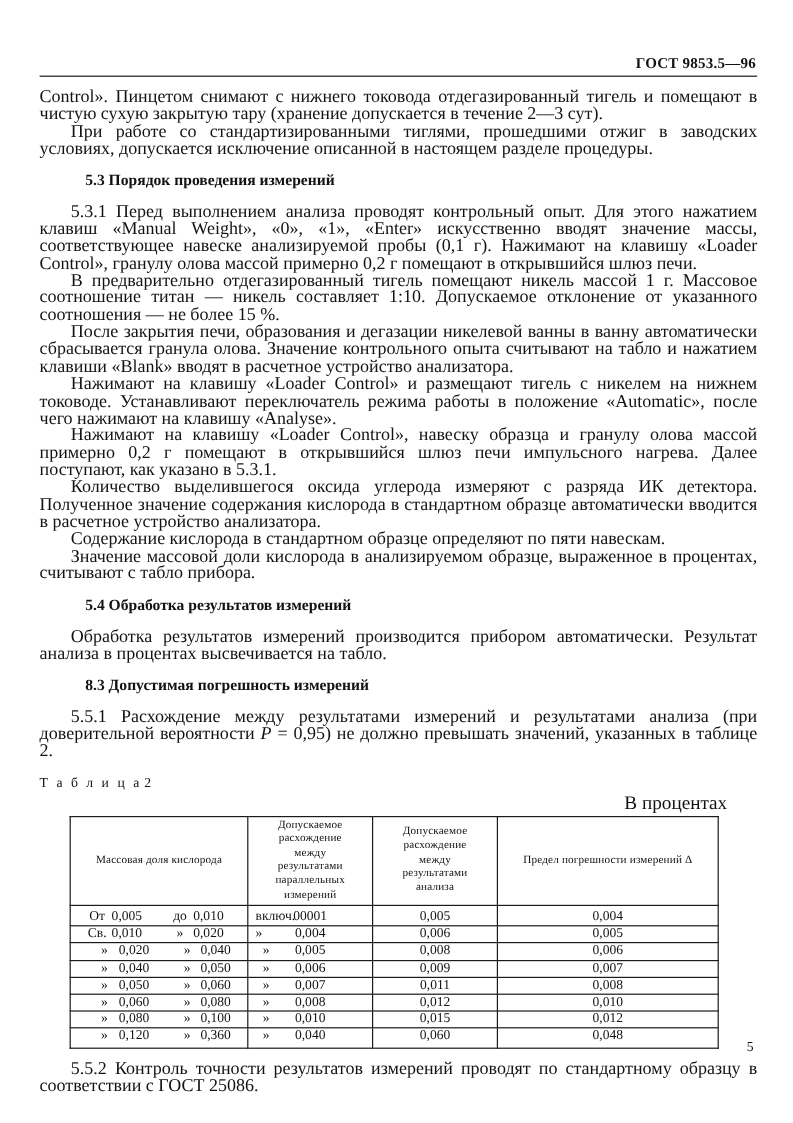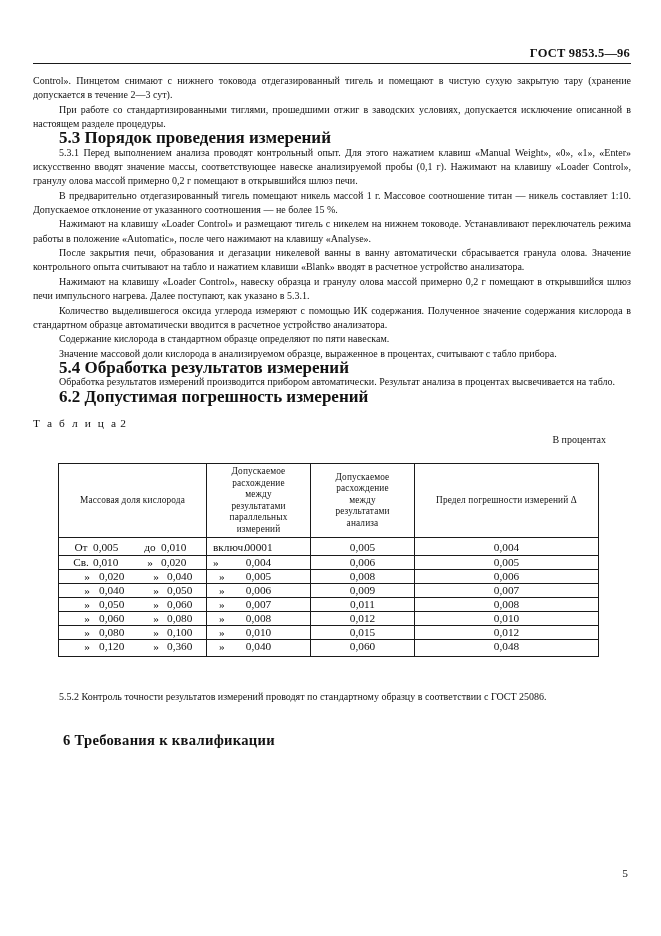--- a/index.html
+++ b/index.html
@@ -48,36 +48,36 @@
   
   .content {
     position: absolute;
     left: 33px;
     top: 74px;
     width: 598px;
   }
 
   p.t {
     margin: 0;
-    font-size: 10px;
+    font-size: 15px;
     line-height: 14.35px;
     text-align: justify;
     text-justify: inter-word;
     hyphens: none;
   }
   p.ind {
     text-indent: 26px;
   }
   p.noind {
     text-indent: 0;
   }
 
   h3.sub {
-    margin: 0;
-    font-size: 17px;
+    margin: 12px;
+    font-size: 13px;
     line-height: 14.35px;
     font-weight: bold;
     text-indent: 26px;
   }
   h2.sect {
     margin: 4px;
     font-size: 14.6px;
     line-height: 20px;
     font-weight: bold;
     text-indent: 26px;
@@ -103,25 +103,25 @@
     font-size: 11.4px;
     line-height: 14px;
     letter-spacing: 2.1px;
     margin-bottom: 1px;
   }
   .tbl-caption .num {
     letter-spacing: 0;
     padding-left: 2px;
   }
   .tbl-units {
-    font-size: 10px;
+    font-size: 16px;
     line-height: 14px;
     text-align: right;
     margin-top: 3px;
-    margin-bottom: 16px;
+    margin-bottom: 3px;
     padding-right: 25px;
   }
 
   table.data {
     border-collapse: collapse;
     width: 540px;
     margin-left: 25px;
     table-layout: fixed;
   }
   table.data th,
@@ -212,40 +212,41 @@
     <p class="t noind">Control». Пинцетом снимают с нижнего тоководa отдегазированный тигель и помещают в чистую сухую закрытую тару (хранение допускается в течение 2—3 сут).</p>
 
     <p class="t ind">При работе со стандартизированными тиглями, прошедшими отжиг в заводских условиях, допускается исключение описанной в настоящем разделе процедуры.</p>
 
     <h3 class="sub">5.3  Порядок проведения измерений</h3>
 
     <p class="t ind">5.3.1  Перед выполнением анализа проводят контрольный опыт. Для этого нажатием клавиш «Manual Weight», «0», «1», «Enter» искусственно вводят значение массы, соответствующее навеске анализируемой пробы (0,1 г). Нажимают на клавишу «Loader Control», гранулу олова массой примерно 0,2 г помещают в открывшийся шлюз печи.</p>
 
     <p class="t ind">В предварительно отдегазированный тигель помещают никель массой 1 г. Массовое соотношение титан — никель составляет 1:10. Допускаемое отклонение от указанного соотношения — не более 15 %.</p>
 
+    <p class="t ind">После закрытия печи, образования и дегазации никелевой ванны в ванну автоматически сбрасывается гранула олова. Значение контрольного опыта считывают на табло и нажатием клавиши «Blank» вводят в расчетное устройство анализатора.</p>
+
     <p class="t ind">Нажимают на клавишу «Loader Control» и размещают тигель с никелем на нижнем тоководе. Устанавливают переключатель режима работы в положение «Automatic», после чего нажимают на клавишу «Analyse».</p>
 
-    <p class="t ind">После закрытия печи, образования и дегазации никелевой ванны в ванну автоматически сбрасывается гранула олова. Значение контрольного опыта считывают на табло и нажатием клавиши «Blank» вводят в расчетное устройство анализатора.</p>
-
 
     <p class="t ind">Нажимают на клавишу «Loader Control», навеску образца и гранулу олова массой примерно 0,2 г помещают в открывшийся шлюз печи импульсного нагрева. Далее поступают, как указано в 5.3.1.</p>
 
-    <p class="t ind">Количество выделившегося оксида углерода измеряют с помощью ИК содержания. Полученное значение содержания кислорода в стандартном образце автоматически вводится в расчетное устройство анализатора.</p>
+    <p class="t ind">Количество выделившегося оксида углерода измеряют с разряда ИК детектора. Полученное значение содержания кислорода в стандартном образце автоматически вводится в расчетное устройство анализатора.</p>
 
     <p class="t ind">Содержание кислорода в стандартном образце определяют по пяти навескам.</p>
 
 
     <p class="t ind">Значение массовой доли кислорода в анализируемом образце, выраженное в процентах, считывают с табло прибора.</p>
 
     <h3 class="sub">5.4  Обработка результатов измерений</h3>
 
     <p class="t ind">Обработка результатов измерений производится прибором автоматически. Результат анализа в процентах высвечивается на табло.</p>
 
-    <h3 class="sub">6.2  Допустимая погрешность измерений</h3>
-
+    <h3 class="sub">8.3  Допустимая погрешность измерений</h3>
+
+    <p class="t ind"><span>5.5.1  Расхождение между результатами измерений и результатами анализа (при доверительной вероятности </span><span class="ital">P</span><span> = 0,95) не должно превышать значений, указанных в таблице 2.</span></p>
 
     <div class="table-block">
 
       <div class="tbl-caption"><span>Т а б л и ц а</span><span class="num">2</span></div>
 
       <div class="tbl-units">В процентах</div>
 
       <table class="data">
         <colgroup>
           <col style="width:148px">
@@ -308,21 +309,21 @@
               <td class="range"><span class="rg rg-pre q">»</span><span class="rg rg-v1">0,120</span><span class="rg rg-mid">»</span><span class="rg rg-v2">0,360</span><span class="rg rg-tail">»</span></td>
               <td>0,040</td>
               <td>0,060</td>
               <td>0,048</td>
             </tr>
           </tbody>
       </table>
 
     </div>
 
-    <p class="t ind" style="margin-top:33px;">5.5.2  Контроль точности результатов измерений проводят по стандартному образцу в соответствии с ГОСТ 25086.</p>
+    <p class="t ind" style="margin-top:10px;">5.5.2  Контроль точности результатов измерений проводят по стандартному образцу в соответствии с ГОСТ 25086.</p>
 
     <div class="gap-sect"></div>
 
     <h2 class="sect">6  Требования к квалификации</h2>
 
     <div class="gap-sect-after"></div>
 
 
   </div>
 

